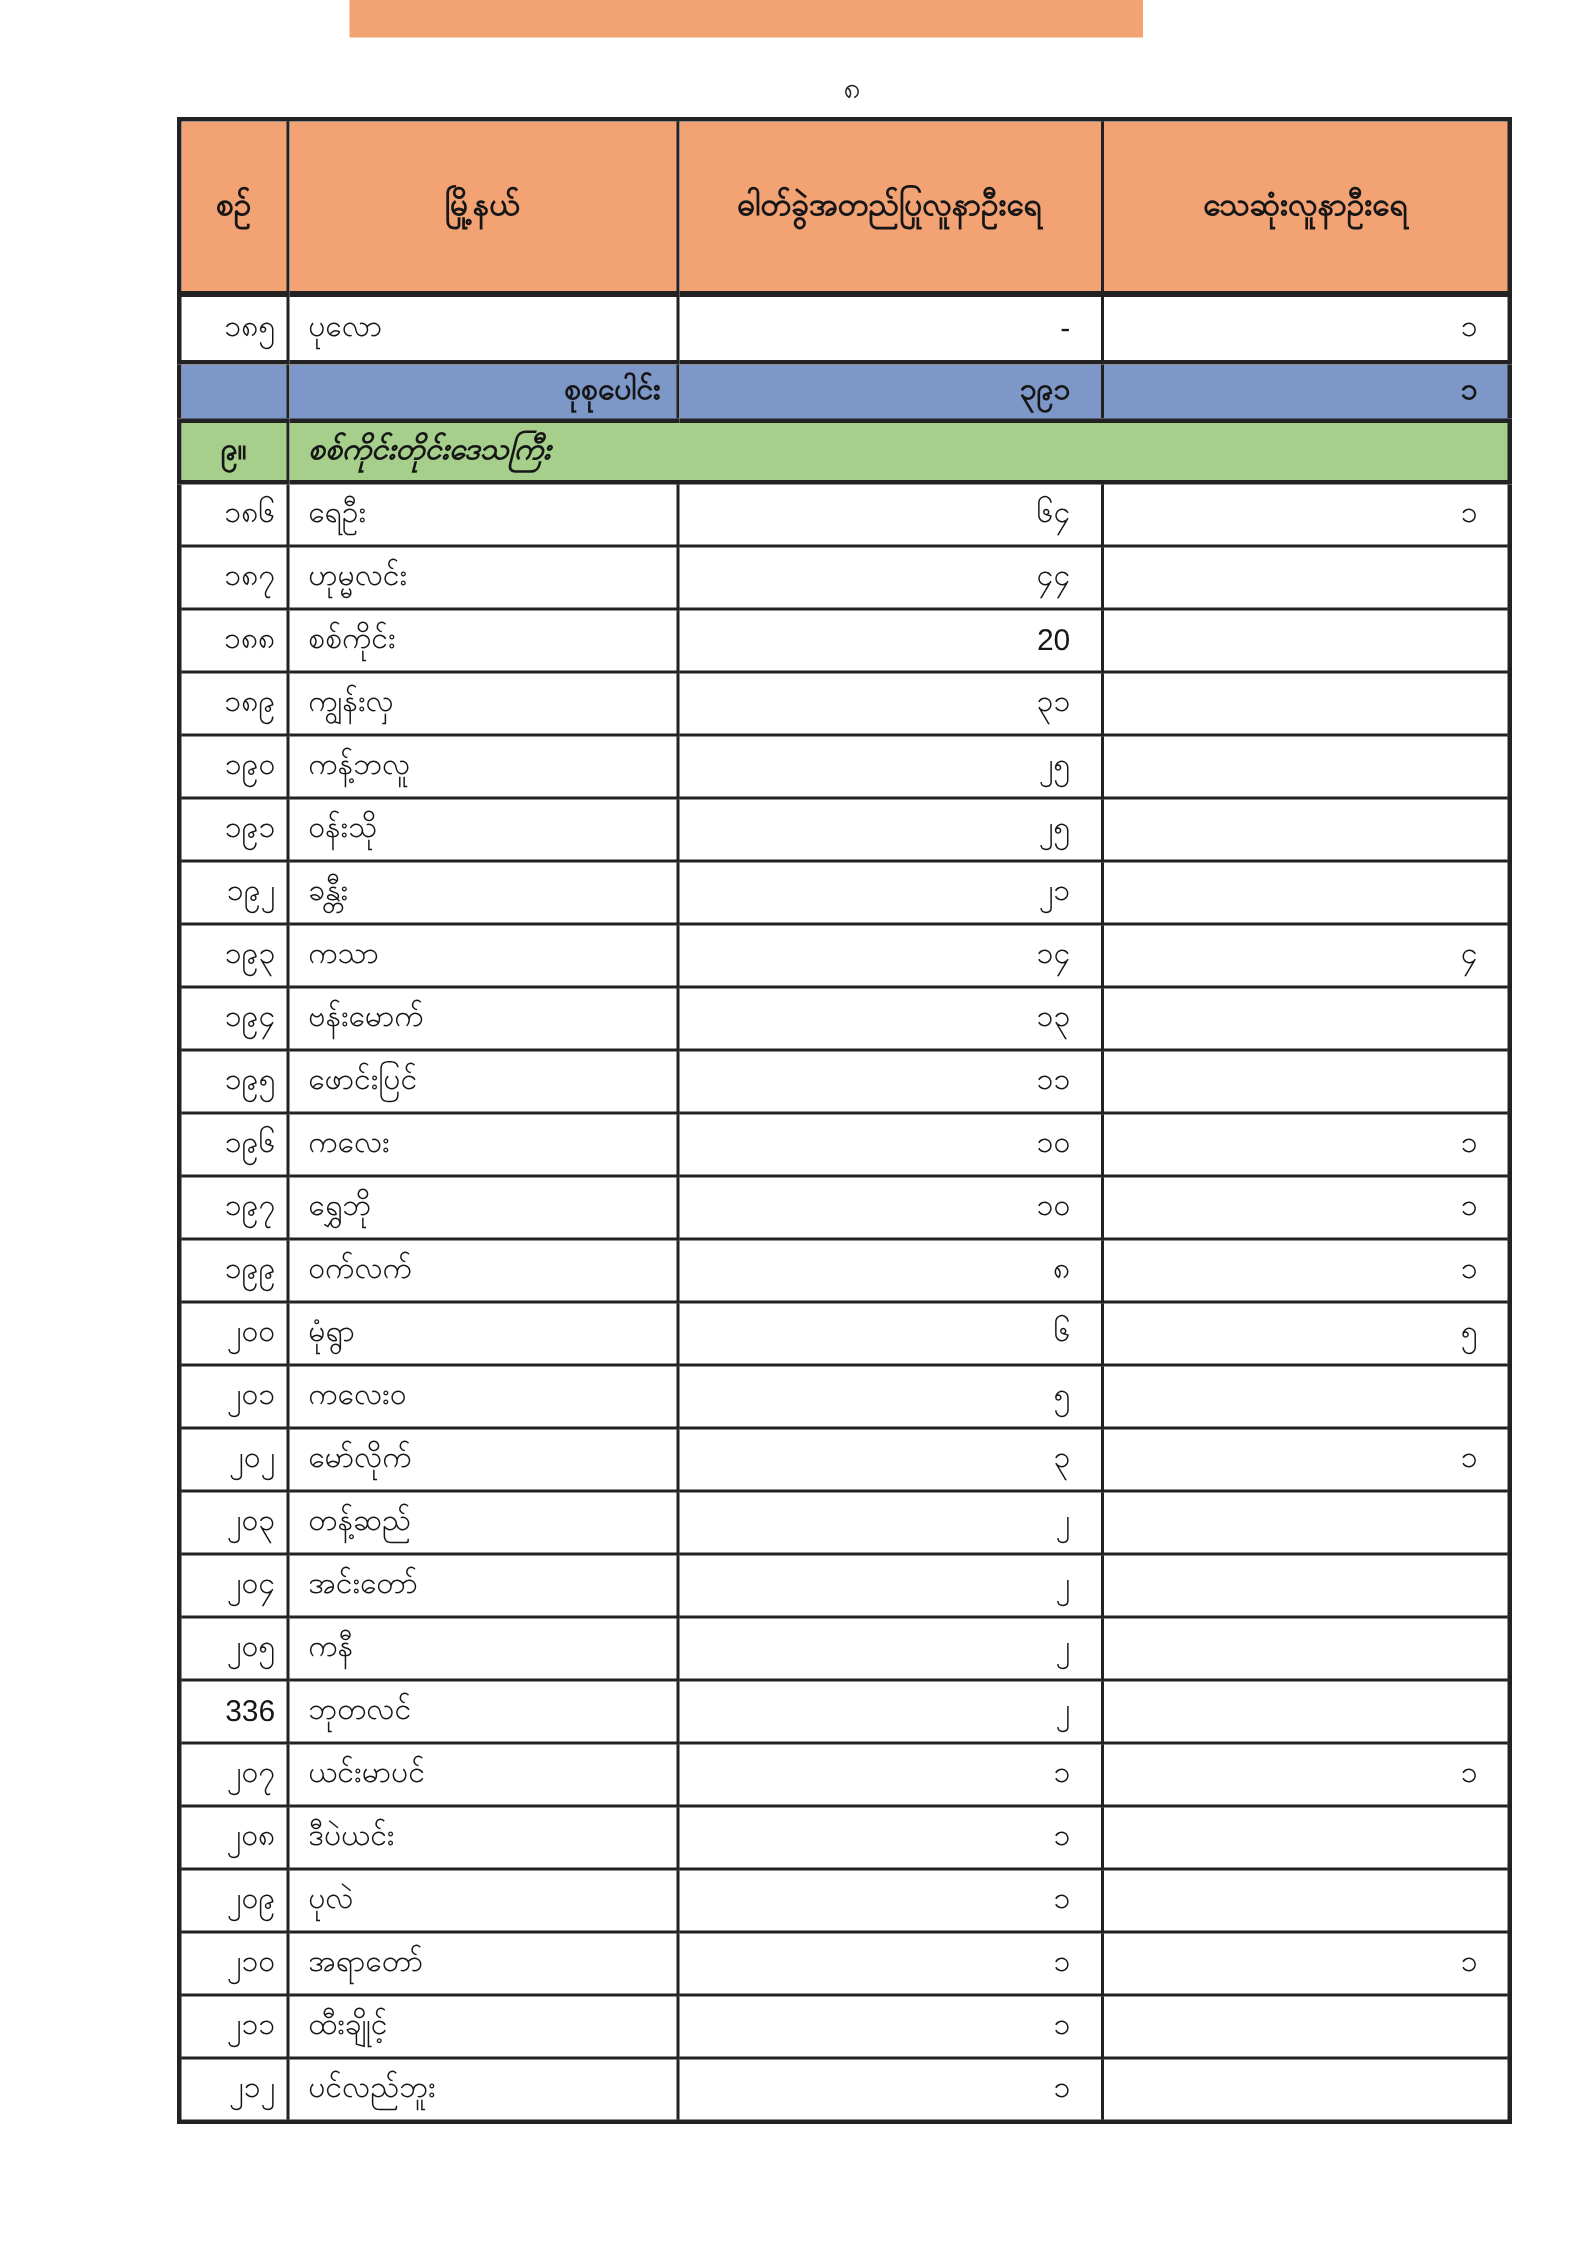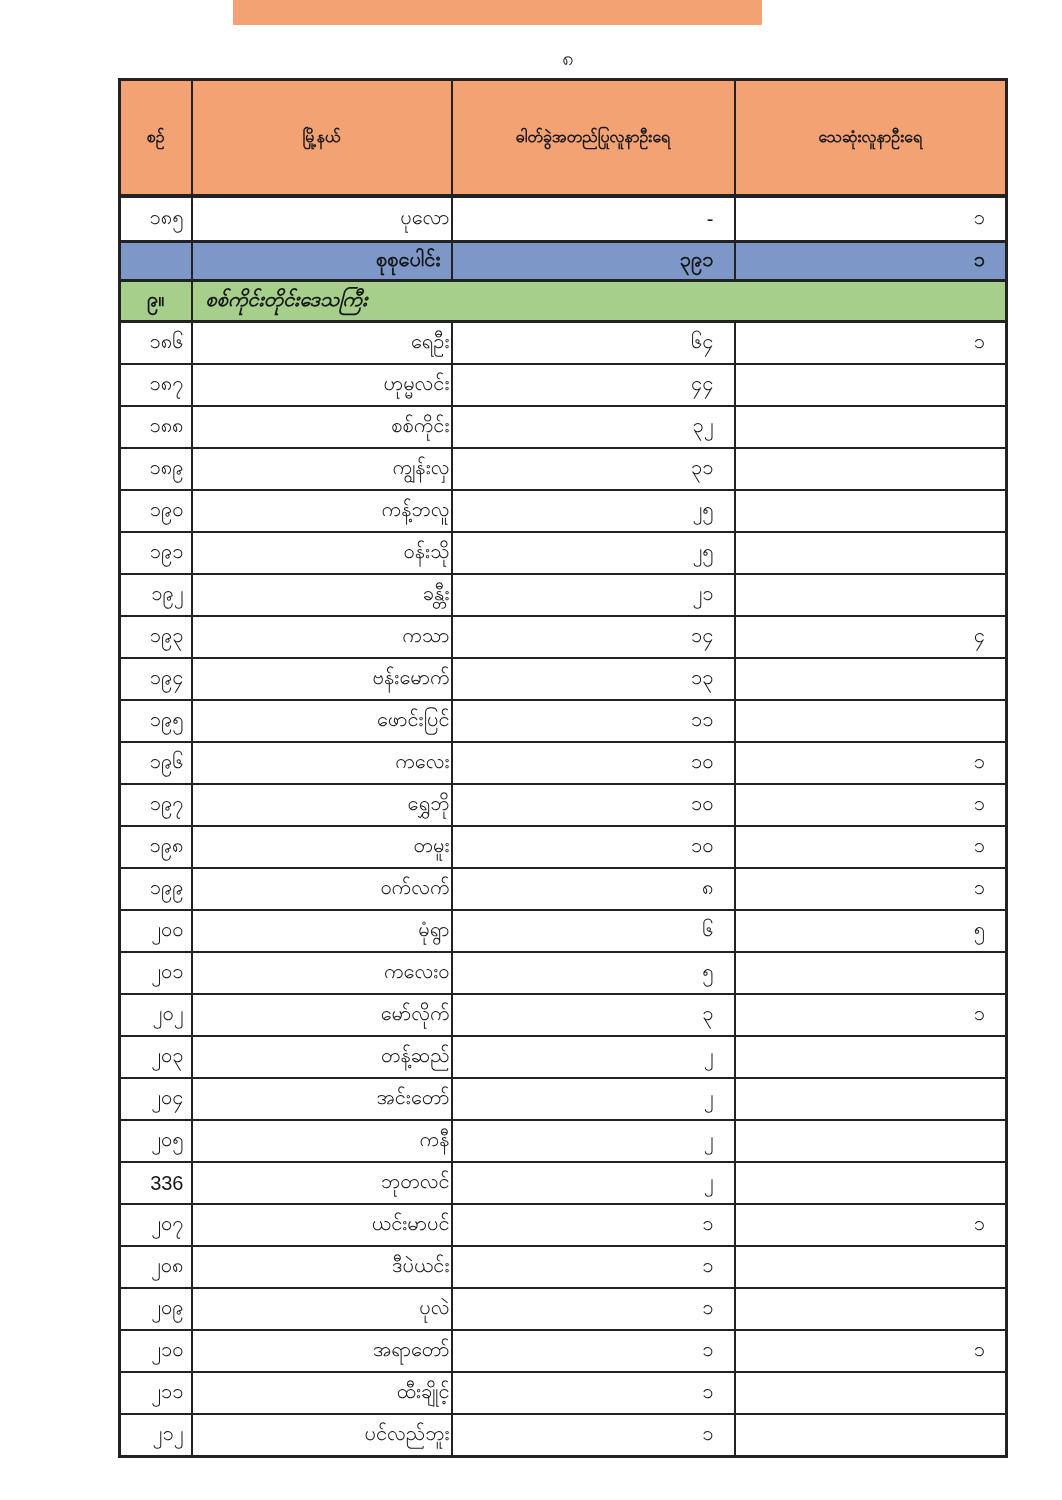--- a/index.html
+++ b/index.html
@@ -23,27 +23,27 @@
     border:3px solid var(--border_dark,#222);
   }
   .report th, .report td {
     border:2px solid var(--border_dark,#222);
     vertical-align:middle;
     overflow:hidden; white-space:nowrap;
   }
   .report thead th {
     height:111px;
     background:var(--header_orange,#F2A273);
-    font-size:16px; font-weight:bold; text-align:center;
+    font-size:21px; font-weight:bold; text-align:center;
     border-bottom:4px solid var(--border_dark,#222);
   }
   .report td { font-size:20px; height:38px; }
   tr.data td  { background:#ffffff; }
   .c-no   { text-align:right; padding-right:7px; }
-  .c-town { text-align:right;  padding-left:13px; }
+  .c-town { text-align:left;  padding-left:13px; }
   .c-val  { text-align:right; padding-right:20px; }
   tr.first td { height:40px; }
   tr.total td {
     background:var(--total_blue,#7D98C8);
     font-weight:bold; height:34px;
     border-top:3px solid var(--border_dark,#222);
     border-bottom:3px solid var(--border_dark,#222);
   }
   .total-label { text-align:right; padding-right:10px;padding-left:12px; }
   tr.section td {
@@ -101,21 +101,21 @@
       </tr>
       <tr class="data">
         <td class="c-no">၁၈၇</td>
         <td class="c-town">ဟုမ္မလင်း</td>
         <td class="c-val">၄၄</td>
         <td class="c-val"></td>
       </tr>
       <tr class="data">
         <td class="c-no">၁၈၈</td>
         <td class="c-town">စစ်ကိုင်း</td>
-        <td class="c-val">၃၂</td>
+        <td class="c-val">20</td>
         <td class="c-val"></td>
       </tr>
       <tr class="data">
         <td class="c-no">၁၈၉</td>
         <td class="c-town">ကျွန်းလှ</td>
         <td class="c-val">၃၁</td>
         <td class="c-val"></td>
       </tr>
       <tr class="data">
         <td class="c-no">၁၉၀</td>
@@ -159,26 +159,20 @@
         <td class="c-val">၁၀</td>
         <td class="c-val">၁</td>
       </tr>
       <tr class="data">
         <td class="c-no">၁၉၇</td>
         <td class="c-town">ရွှေဘို</td>
         <td class="c-val">၁၀</td>
         <td class="c-val">၁</td>
       </tr>
       <tr class="data">
-        <td class="c-no">၁၉၈</td>
-        <td class="c-town">တမူး</td>
-        <td class="c-val">၁၀</td>
-        <td class="c-val">၁</td>
-      </tr>
-      <tr class="data">
         <td class="c-no">၁၉၉</td>
         <td class="c-town">ဝက်လက်</td>
         <td class="c-val">၈</td>
         <td class="c-val">၁</td>
       </tr>
       <tr class="data">
         <td class="c-no">၂၀၀</td>
         <td class="c-town">မုံရွာ</td>
         <td class="c-val">၆</td>
         <td class="c-val">၅</td>

